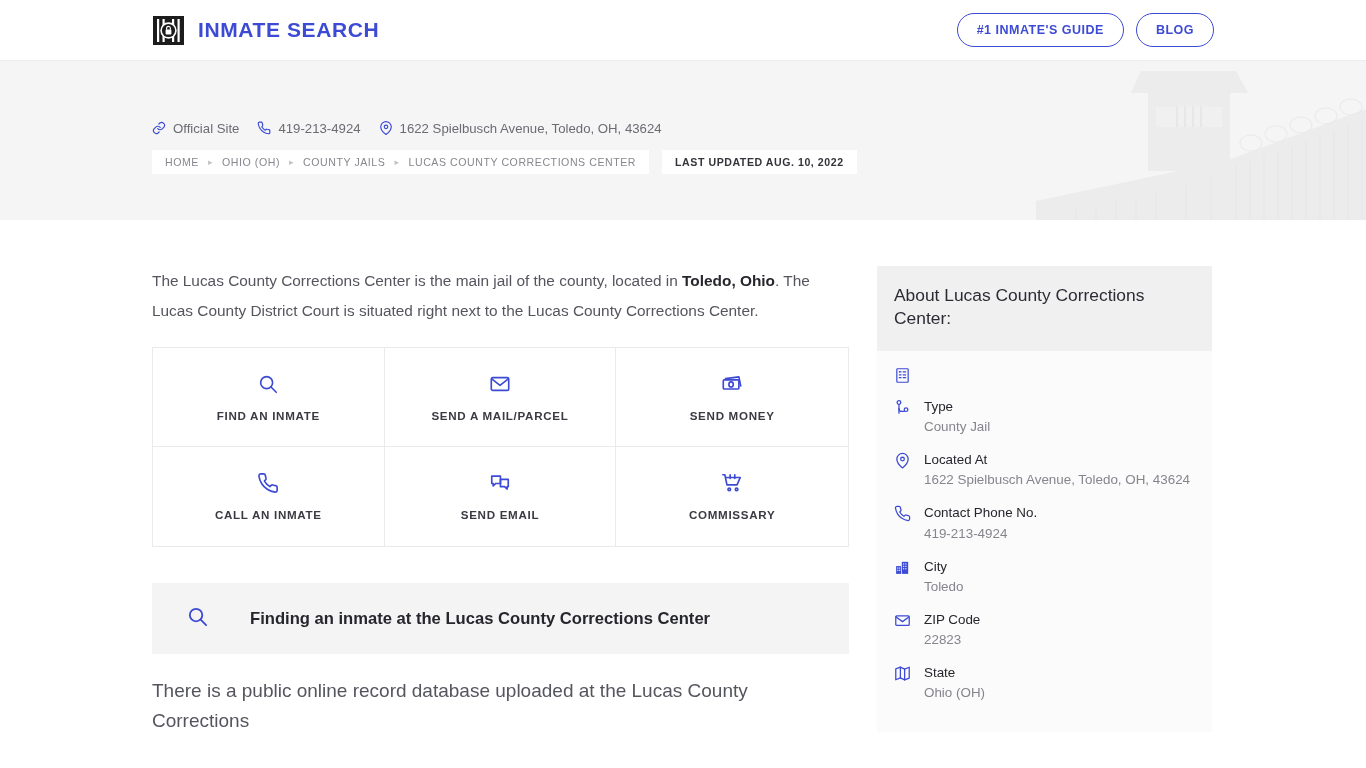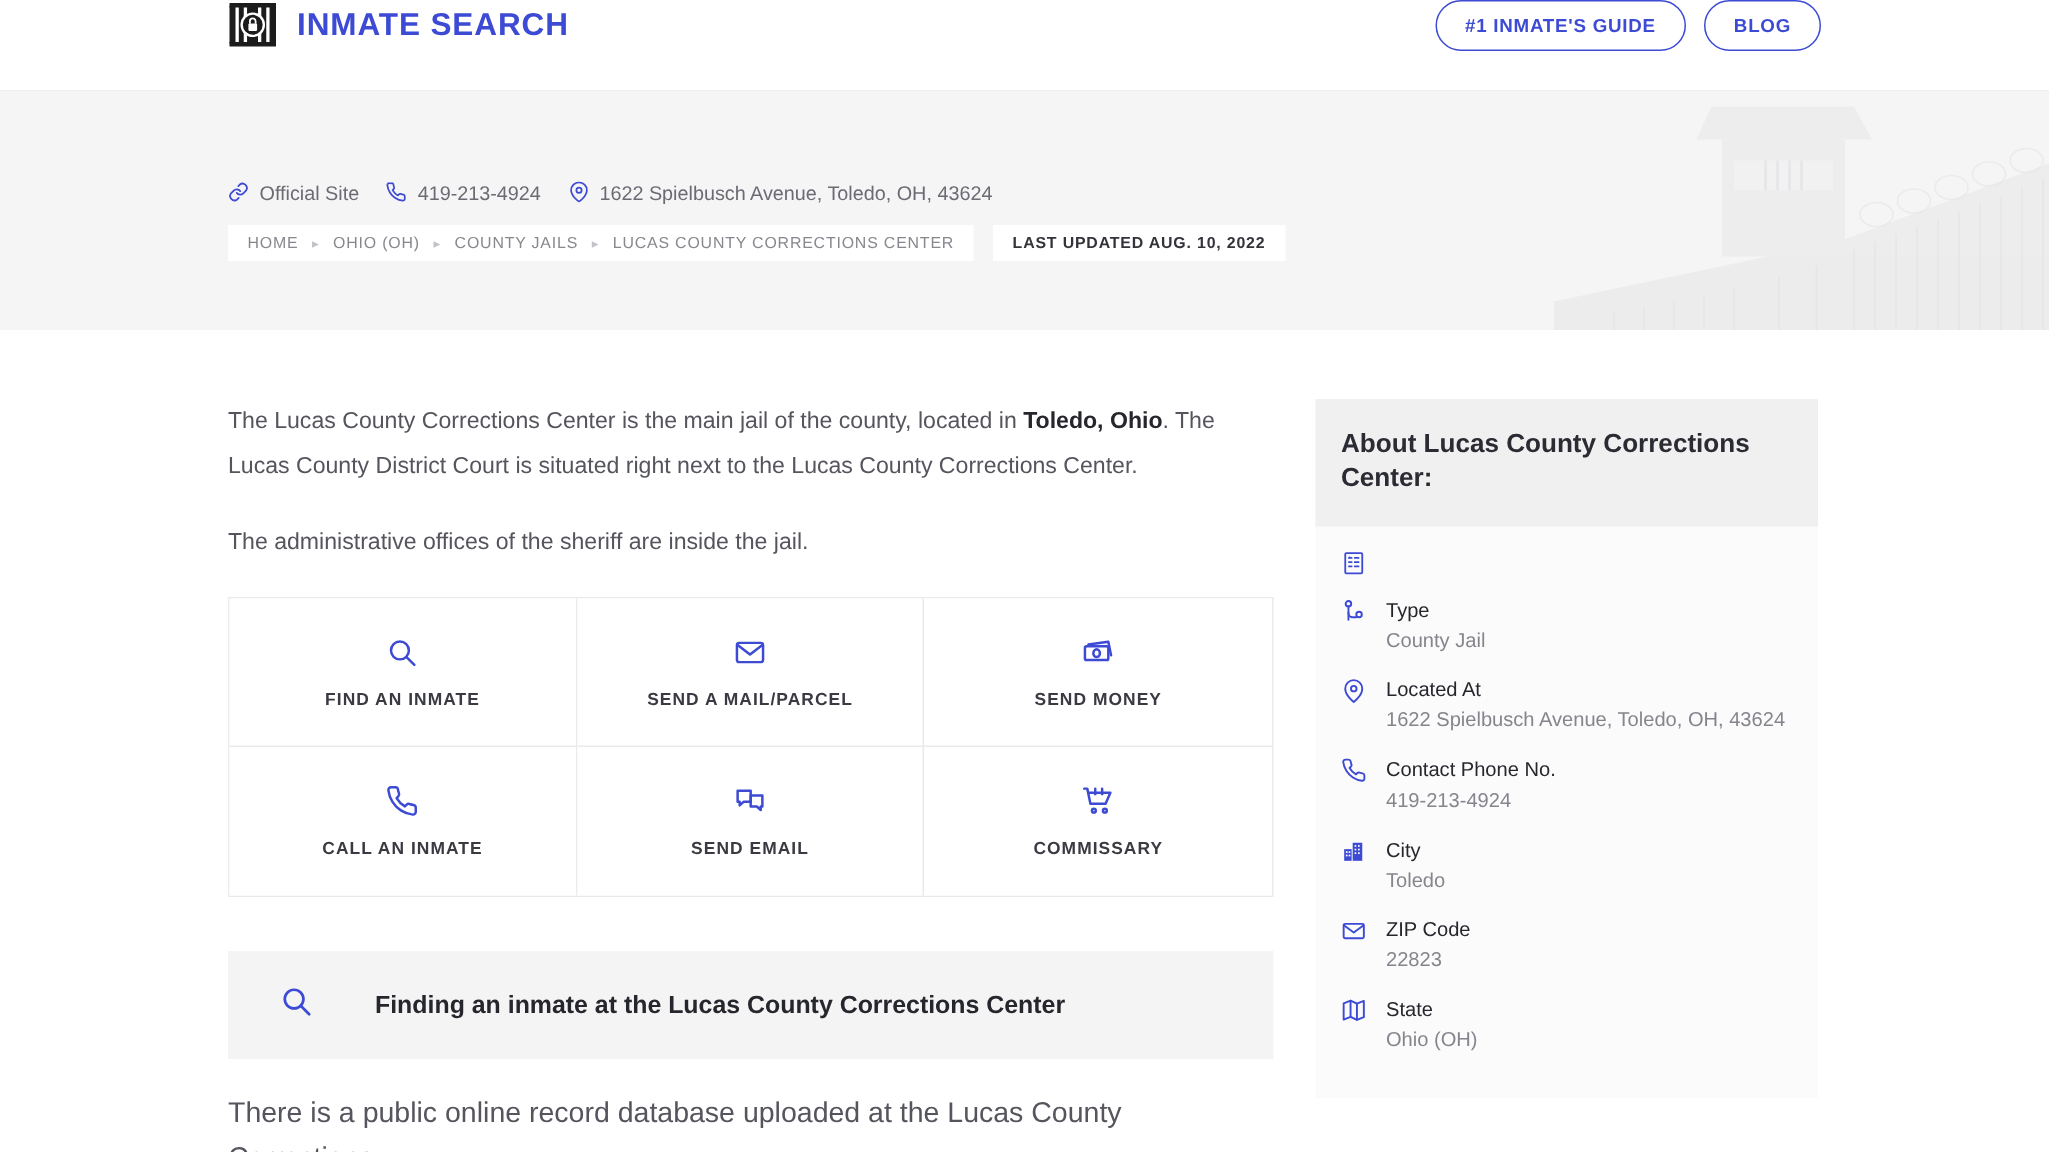--- a/index.html
+++ b/index.html
@@ -11,21 +11,21 @@
     font-family: "Liberation Sans", sans-serif;
     color: #3c3c42;
   }
 
   
   .topnav {
     height: 61px;
     background: #ffffff;
     border-bottom: 1px solid #ededed;
     display: flex;
-    align-items: flex-start;
+    align-items: center;
     padding: 0 152px;
     position: relative;
   }
   .brand { display: flex; align-items: center; gap: 13px; text-decoration: none; }
   .brand-logo {
     width: 33px; height: 33px;
     position: relative;
     flex: 0 0 auto;
   }
   .brand-name {
@@ -187,21 +187,21 @@
     width: 335px; flex: 0 0 335px;
     margin-top: 46px;
     background: #fbfbfb;
   }
   .side-head {
     background: #f0f0f1;
     padding: 18px 17px 20px 17px;
   }
   .side-head h2 {
     font-size: 17.4px;
-    font-weight: bold;
+    font-weight: normal;
     color: #2b2b33;
     line-height: 1.35;
   }
   .side-body { padding: 14px 17px 16px 17px; }
   .fact {
     display: flex;
     gap: 12px;
     margin-bottom: 13px;
     align-items: flex-start;
   }
@@ -338,21 +338,20 @@
 </div>
 
 <div class="wrap">
 
   <div class="content">
 
     <p class="para">
       <span>The Lucas County Corrections Center is the main jail of the county, located in </span><b>Toledo, Ohio</b><span>. The Lucas County District Court is situated right next to the Lucas County Corrections Center.</span>
     </p>
 
-    <p class="para">The administrative offices of the sheriff are inside the jail.</p>
 
     <div class="grid">
 
       <div class="cell">
         <span>
           <svg width="22" height="22" viewBox="0 0 24 24" fill="none" stroke="#3c4ad4" stroke-width="1.8" stroke-linecap="round">
             <circle cx="10.5" cy="10.5" r="6.5"></circle>
               <line x1="15.3" y1="15.3" x2="21" y2="21"></line>
           </svg>
         </span>

